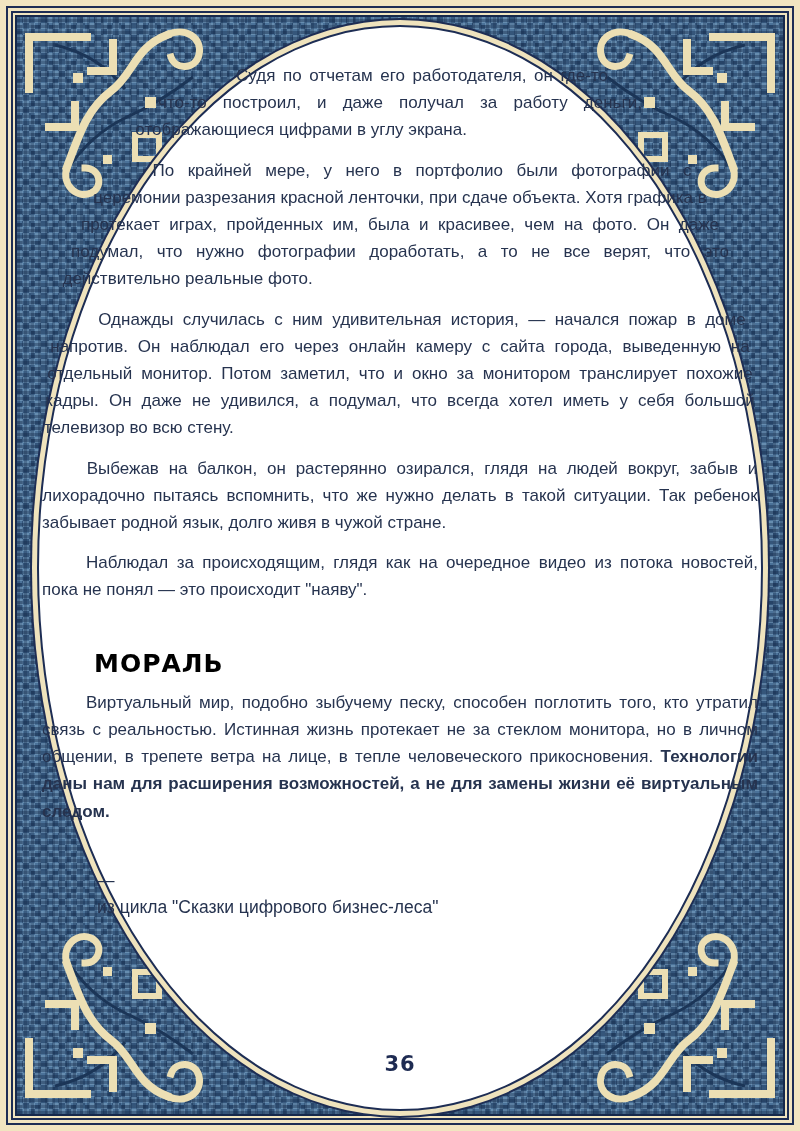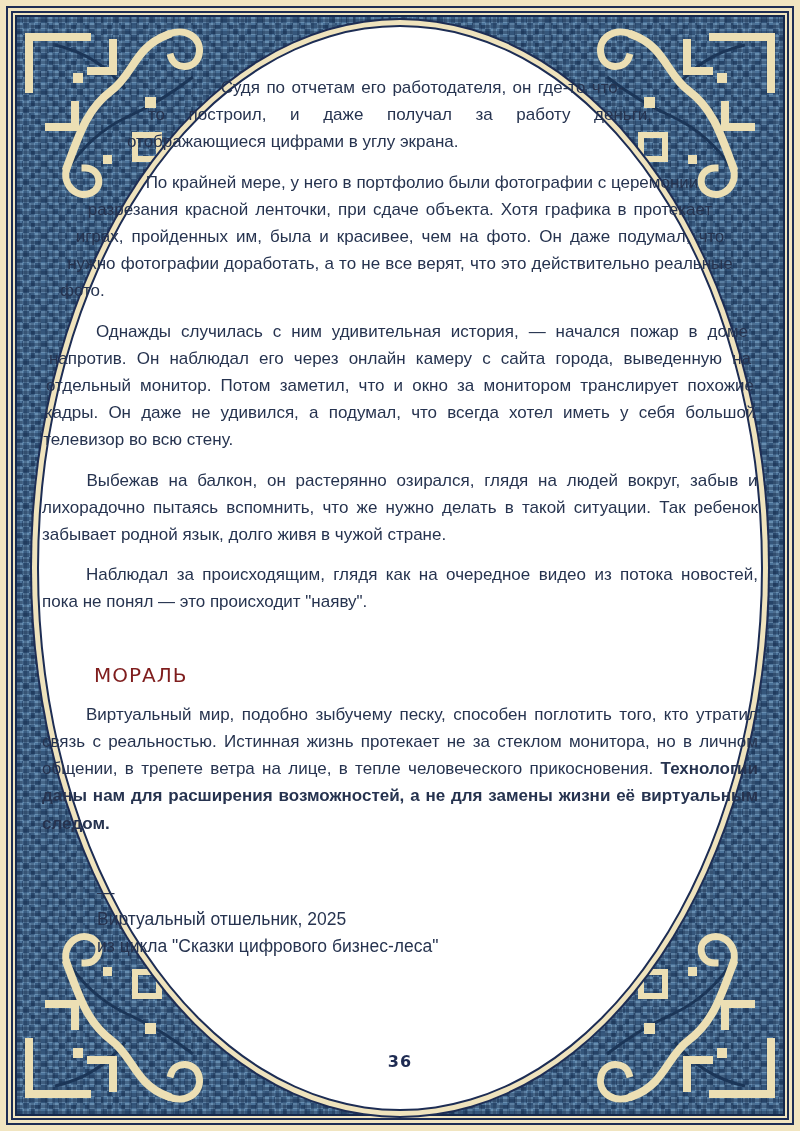--- a/index.html
+++ b/index.html
@@ -48,36 +48,36 @@
     text-align:justify;
   }
   .shape-l{
     float:left;width:150px;height:440px;
     shape-outside:polygon(0 0,150px 0,118px 25px,95px 52px,72px 85px,52px 120px,34px 160px,20px 205px,10px 255px,4px 310px,1px 370px,0 440px);
   }
   .shape-r{
     float:right;width:150px;height:440px;
     shape-outside:polygon(150px 0,0 0,32px 25px,55px 52px,78px 85px,98px 120px,116px 160px,130px 205px,140px 255px,146px 310px,149px 370px,150px 440px);
   }
-  .content p{margin:12px 0 13px 0;text-indent:44px;}
+  .content p{margin:0 0 13px 0;text-indent:44px;}
   .moral-heading{
     margin:46px 0 12px 52px;
     font-family:"DejaVu Sans",sans-serif;
-    font-size:20px;font-weight:normal;letter-spacing:1px;
-    color:#7f1d1d;text-align:left;
+    font-size:25px;font-weight:bold;letter-spacing:1px;
+    color:#000000;text-align:left;
   }
   .moral-bold{font-weight:bold;}
   .signature{margin:42px 0 0 55px;text-align:left;line-height:27px;font-size:17.5px;}
   .signature div{margin:0;}
   .sig-dash{letter-spacing:2px;}
   .page-number{
     position:absolute;top:1052px;left:0;width:100%;
     text-align:center;
     font-family:"DejaVu Sans",sans-serif;
-    font-size:16px;font-weight:bold;letter-spacing:1px;
+    font-size:21px;font-weight:bold;letter-spacing:1px;
     color:#1e2b52;
   }
 </style>
 </head>
 <body>
 
 <div class="page">
 
   <div class="stripe-outer"></div>
   <div class="stripe-inner"></div>
@@ -176,20 +176,19 @@
     <p>Однажды случилась с ним удивительная история, — начался пожар в доме напротив. Он наблюдал его через онлайн камеру с сайта города, выведенную на отдельный монитор. Потом заметил, что и окно за монитором транслирует похожие кадры. Он даже не удивился, а подумал, что всегда хотел иметь у себя большой телевизор во всю стену.</p>
     <p>Выбежав на балкон, он растерянно озирался, глядя на людей вокруг, забыв и лихорадочно пытаясь вспомнить, что же нужно делать в такой ситуации. Так ребенок забывает родной язык, долго живя в чужой стране.</p>
     <p>Наблюдал за происходящим, глядя как на очередное видео из потока новостей, пока не понял — это происходит "наяву".</p>
 
     <div class="moral-heading">МОРАЛЬ</div>
 
     <p><span>Виртуальный мир, подобно зыбучему песку, способен поглотить того, кто утратил связь с реальностью. Истинная жизнь протекает не за стеклом монитора, но в личном общении, в трепете ветра на лице, в тепле человеческого прикосновения. </span><span class="moral-bold">Технологии даны нам для расширения возможностей, а не для замены жизни её виртуальным следом.</span></p>
 
     <div class="signature">
       <div class="sig-dash">—</div>
-      <div>Виртуальный отшельник, 2025</div>
       <div>из цикла "Сказки цифрового бизнес-леса"</div>
     </div>
   </div>
 
   <div class="page-number">36</div>
 
 </div>
 
 </body></html>

